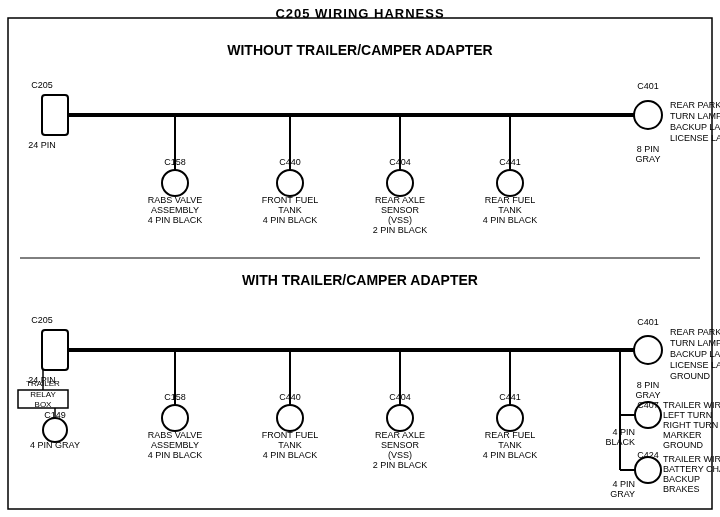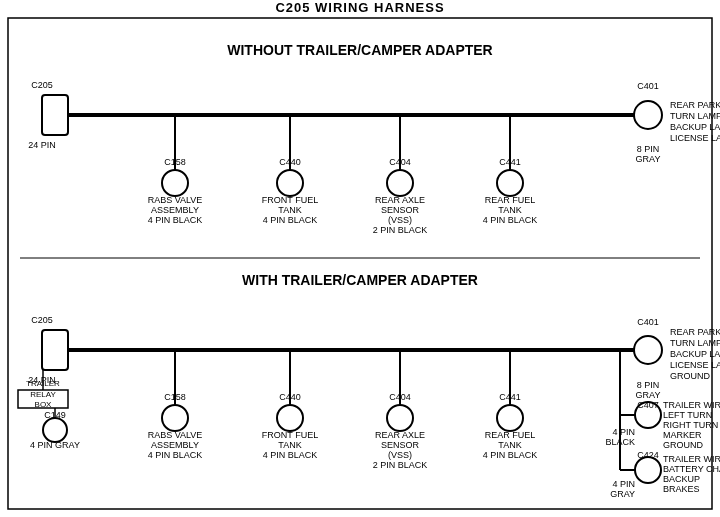--- a/index.html
+++ b/index.html
@@ -13,20 +13,21 @@
     }
     .page {
       width: 720px;
       height: 517px;
       position: relative;
     }
     .main-title {
       text-align: center;
       font-size: 13px;
       font-weight: bold;
+      padding-top: 6px;
       letter-spacing: 1px;
     }
     svg {
       position: absolute;
       top: 0; left: 0;
       width: 720px;
       height: 517px;
     }
   </style>
 </head>

